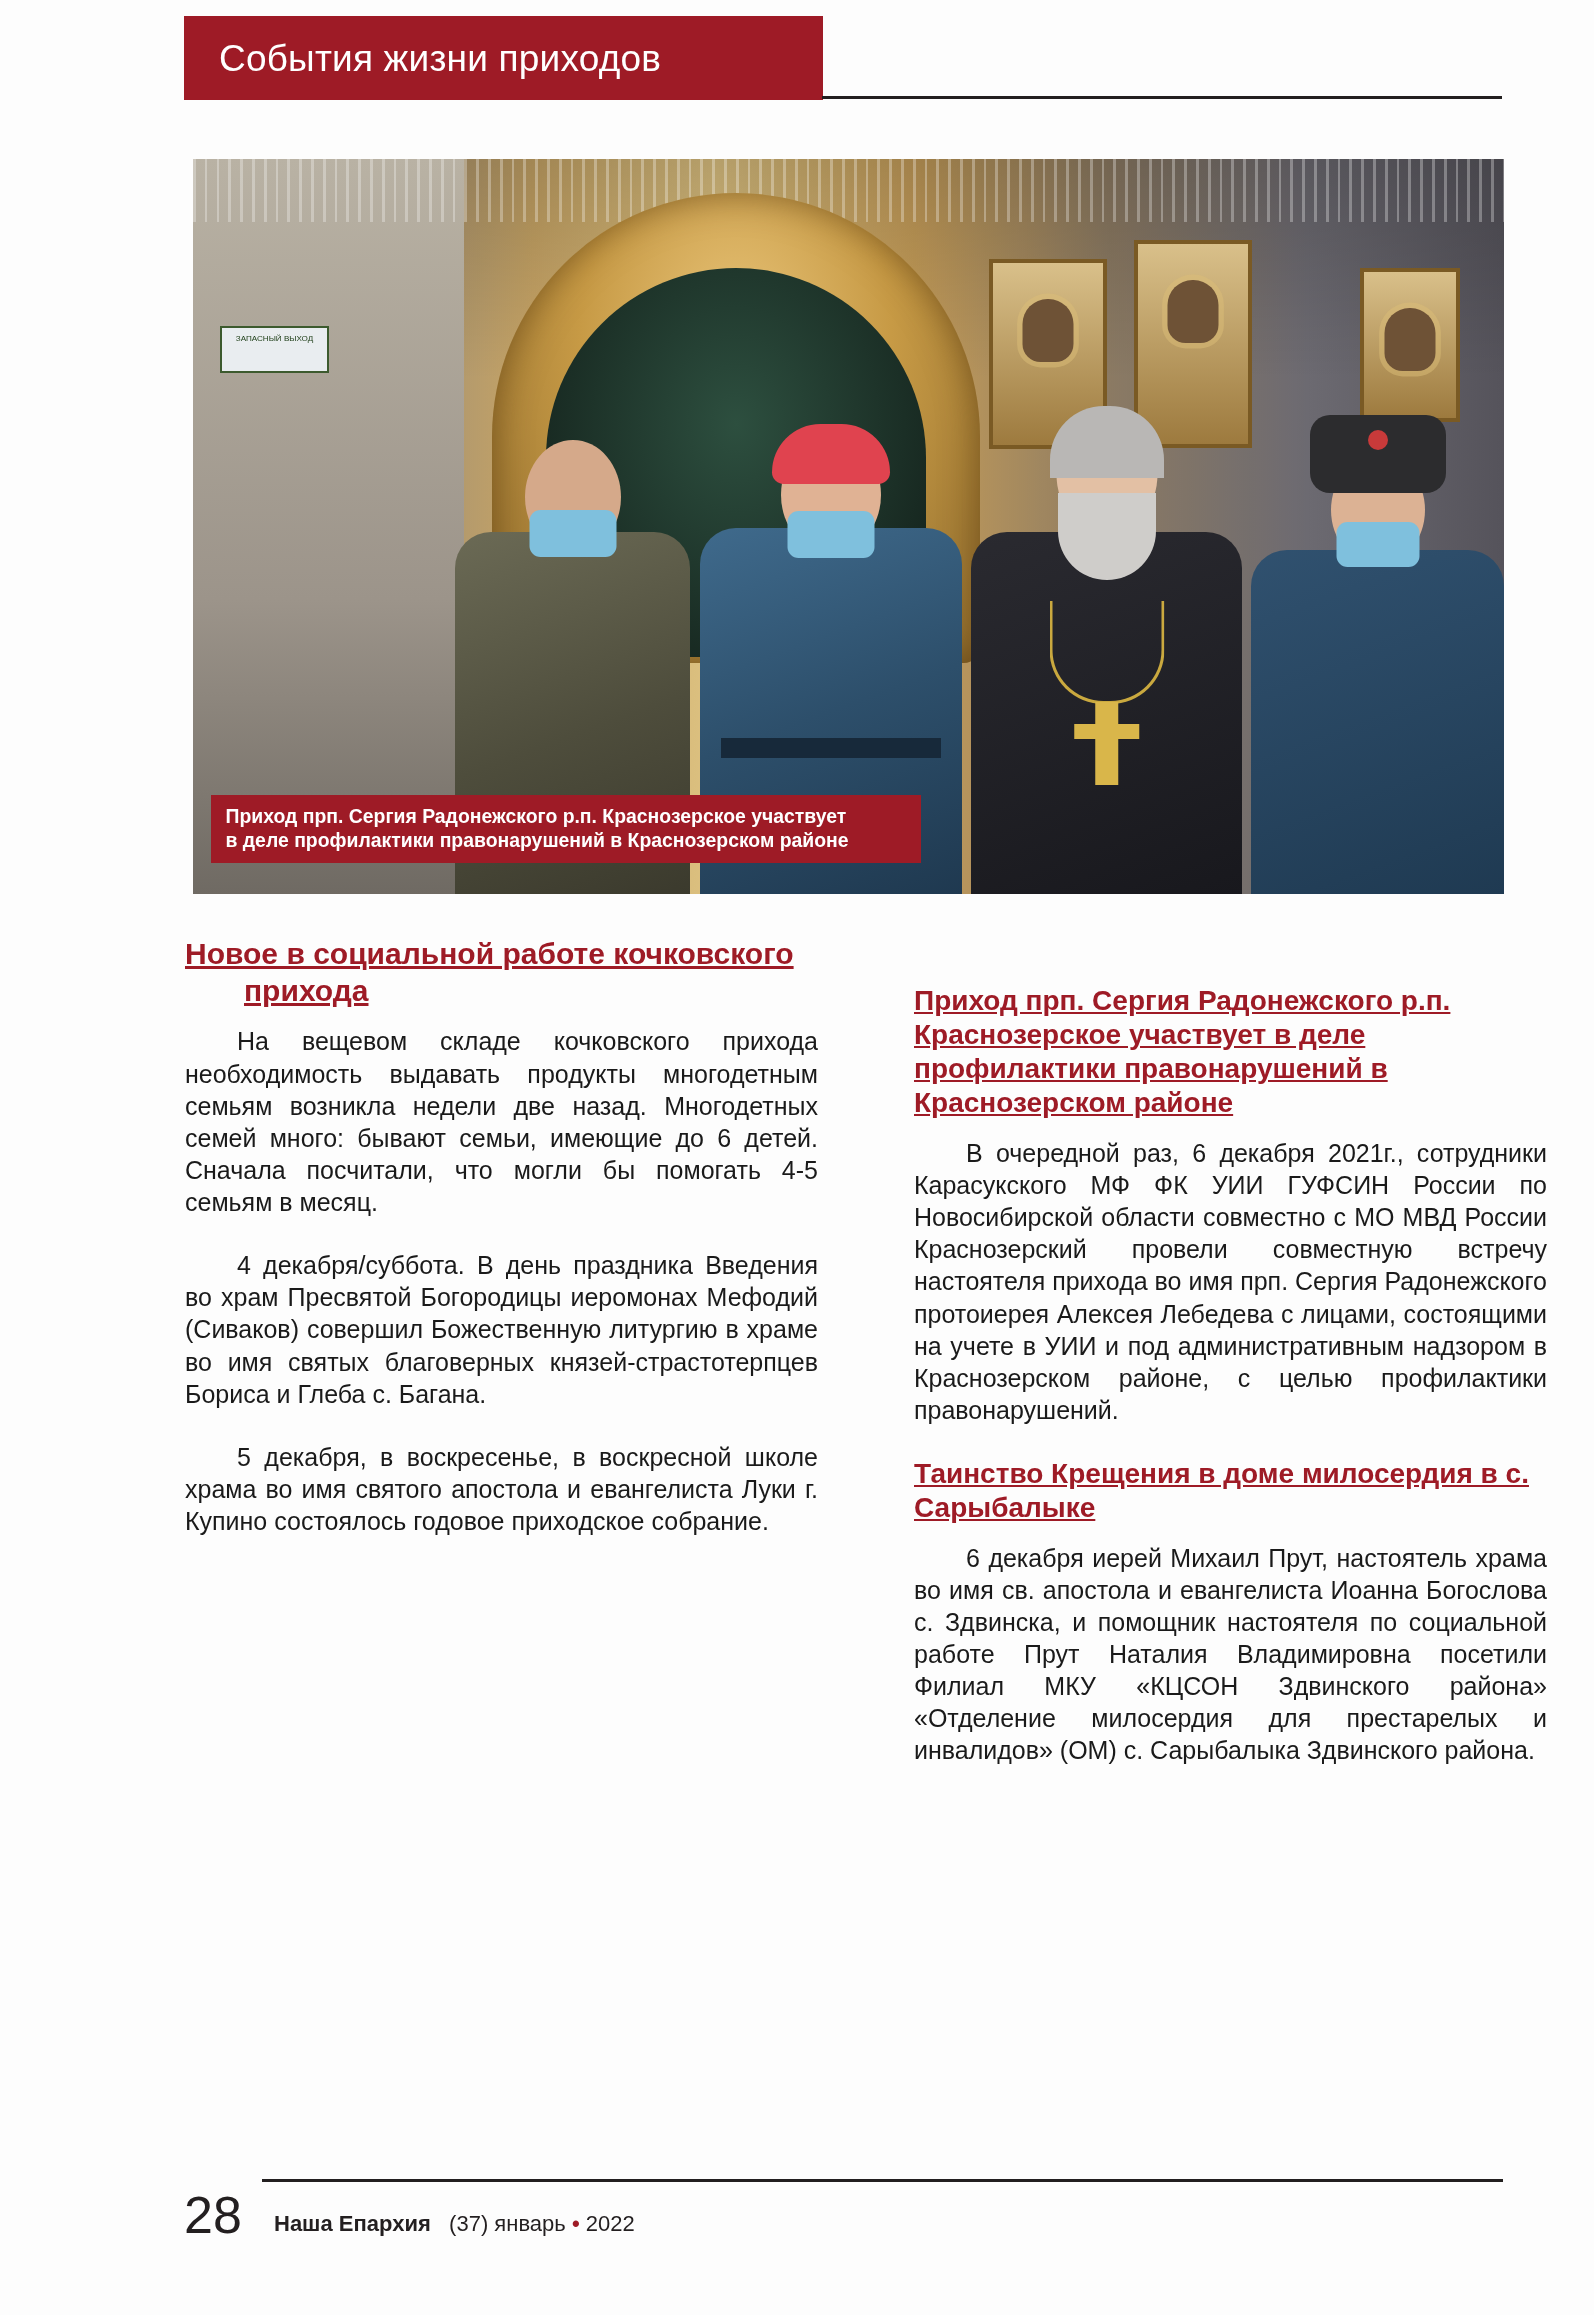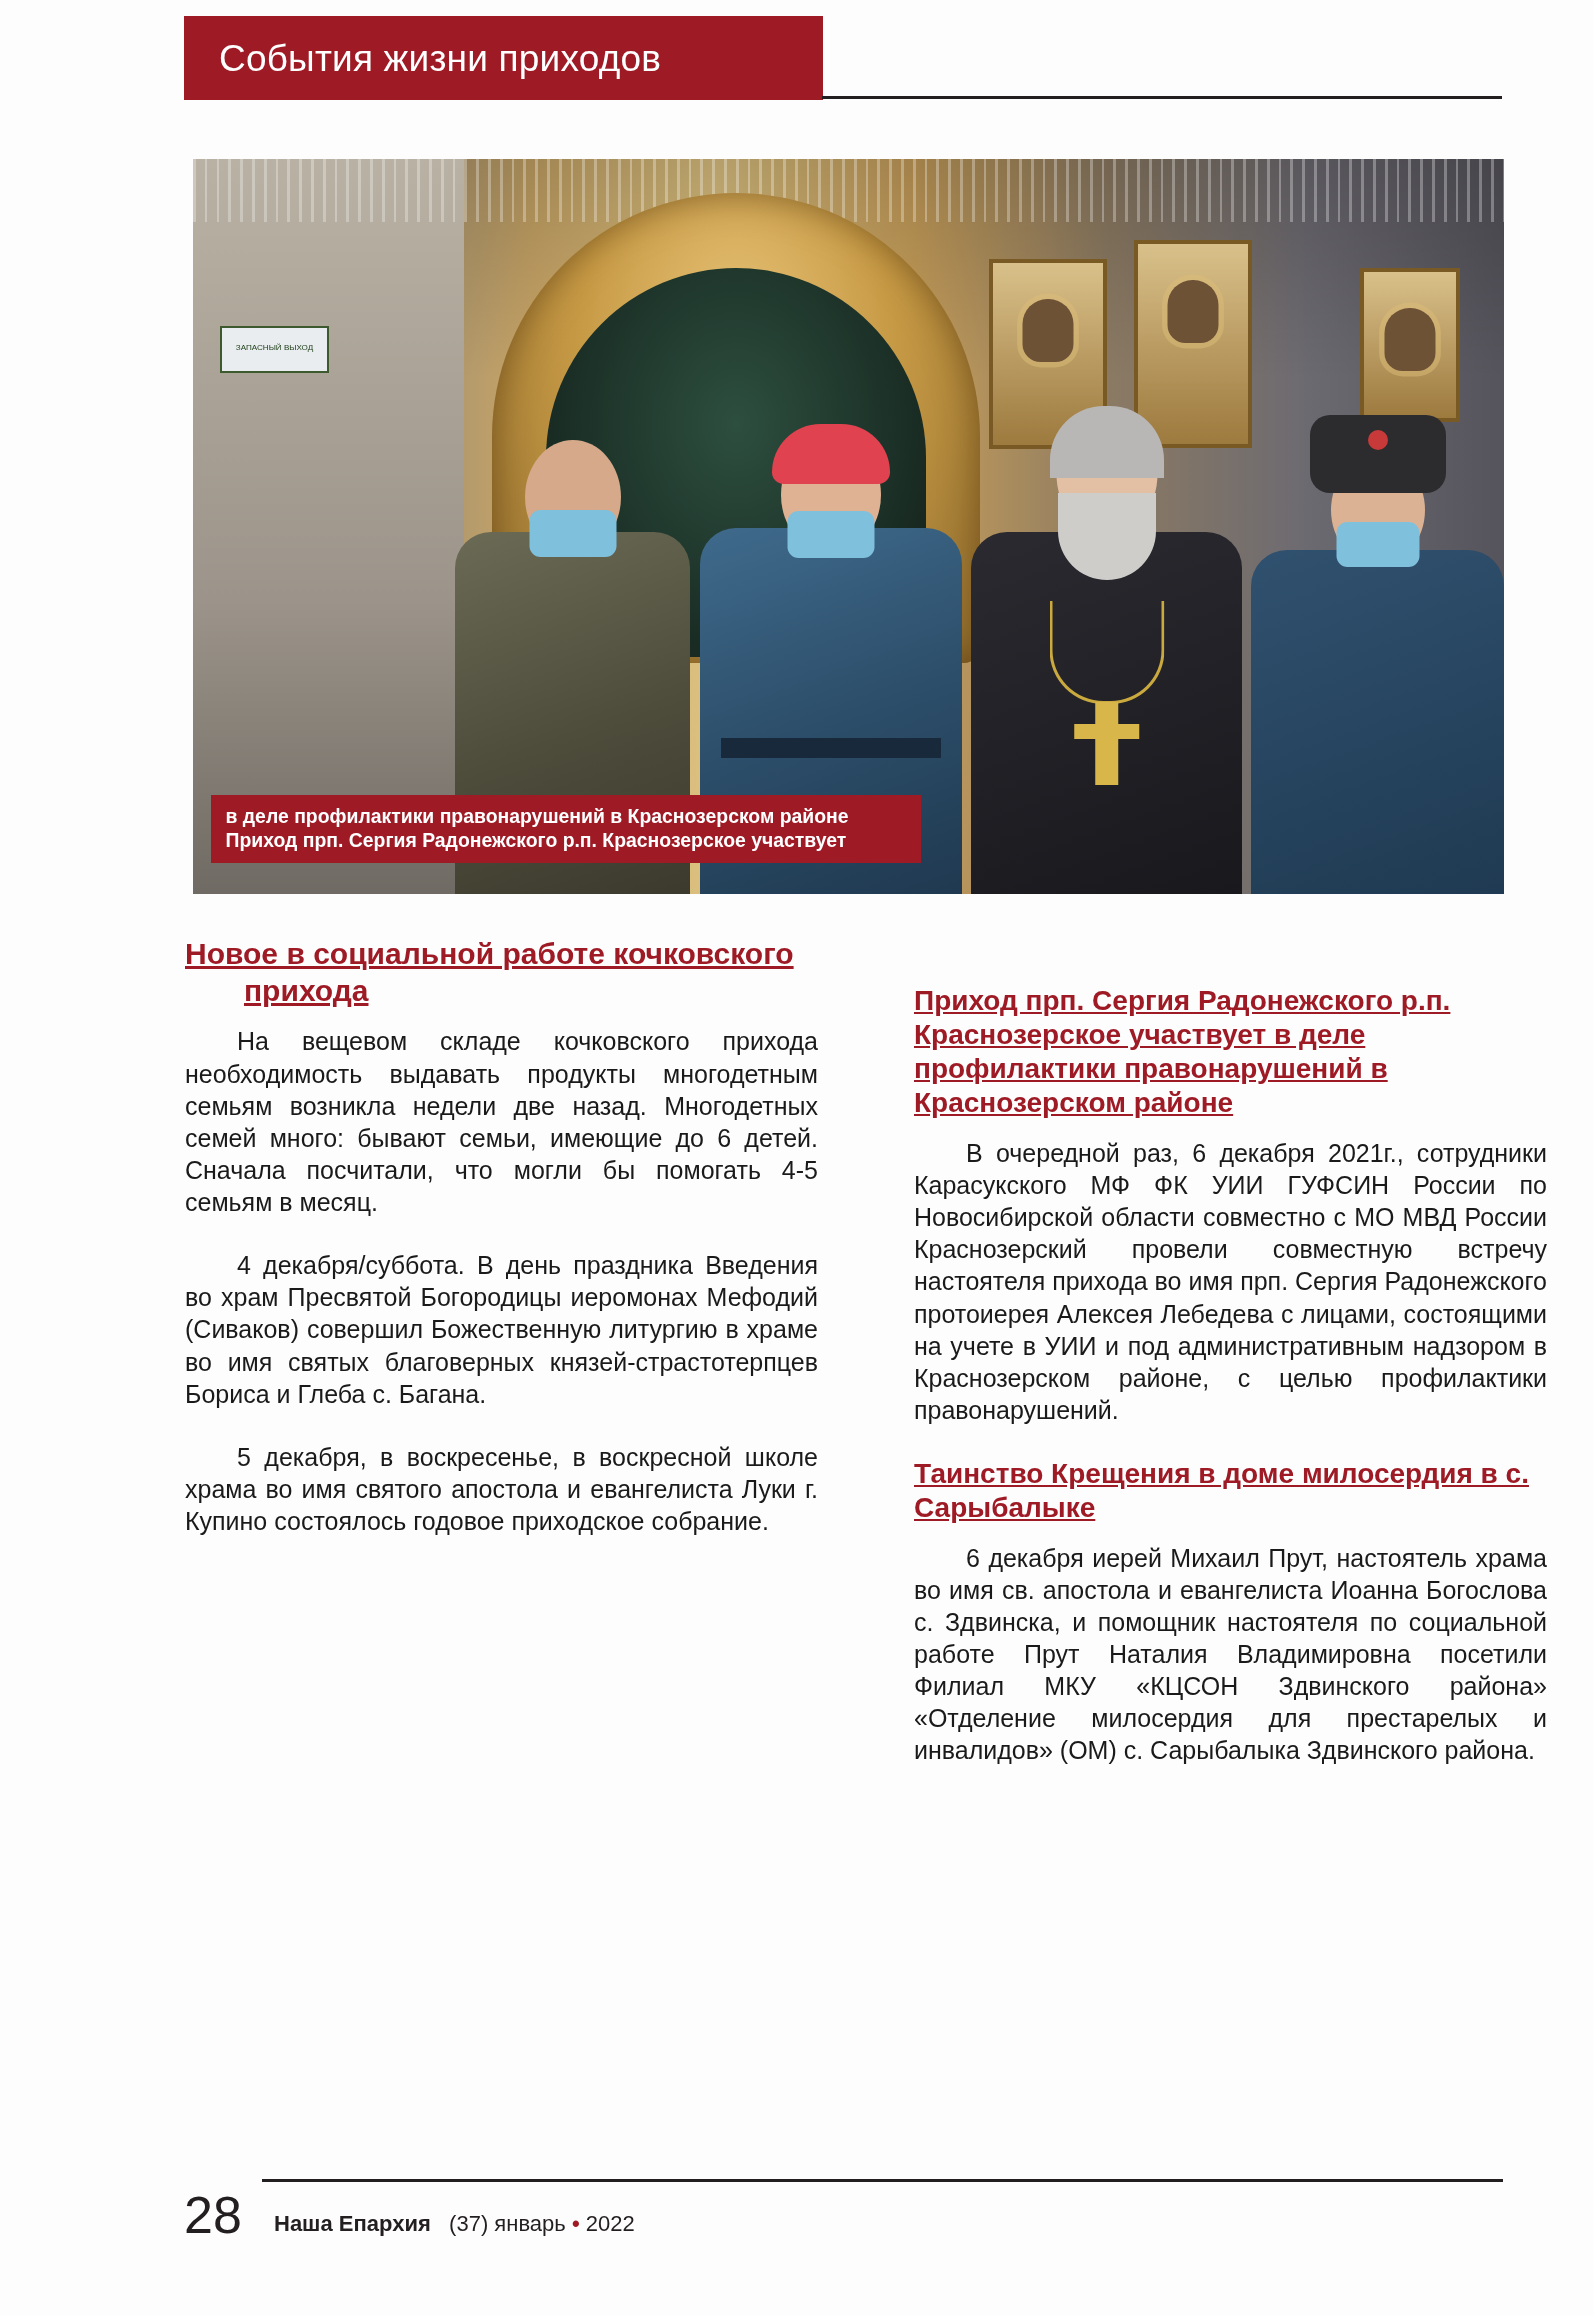--- a/index.html
+++ b/index.html
@@ -97,21 +97,21 @@
   .photo-sign {
     position: absolute;
     left: 27px; top: 167px;
     width: 109px; height: 47px;
     background: #e9edf0;
     border: 2.7px solid #3c5a2e;
     font-size: 8.1px;
     color: #20401a;
     text-align: center;
     line-height: 1.4;
-    padding-top: 14px;
+    padding-top: 5px;
     box-sizing: border-box;
   }
   .photo-icon-panel {
     position: absolute;
     top: 100px;
     width: 118px; height: 190px;
     background: linear-gradient(180deg, #d9c08a, #9d7a3e);
     border: 4.5px solid #7a5a24;
     box-sizing: border-box;
   }
@@ -322,22 +322,22 @@
     <div class="person person4">
       <div class="p-body"></div>
       <div class="p-head"></div>
       <div class="p-hat">
           <div class="p-badge"></div>
         </div>
       <div class="p-mask"></div>
     </div>
 
     <div class="photo-caption">
+      <div>Приход  прп. Сергия Радонежского р.п. Краснозерское участвует</div>
       <div>в деле профилактики правонарушений в Краснозерском районе</div>
-      <div>Приход  прп. Сергия Радонежского р.п. Краснозерское участвует</div>
     </div>
   </div>
 
   <div class="col col-left">
 
     <div class="block">
       <h2 class="art-head h-left">Новое в социальной работе кочковского прихода</h2>
       <p class="art-body"><span class="first-ind"></span><span>На вещевом складе кочковского при­хода необходимость выдавать продукты многодетным семьям возникла  недели две назад. Многодетных семей много: бы­вают семьи, имеющие до 6 детей.  Снача­ла посчитали, что могли бы помогать 4-5 семьям в месяц.</span></p>
     </div>
 

